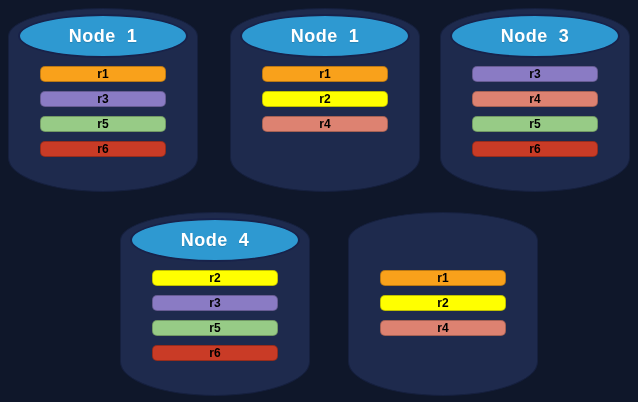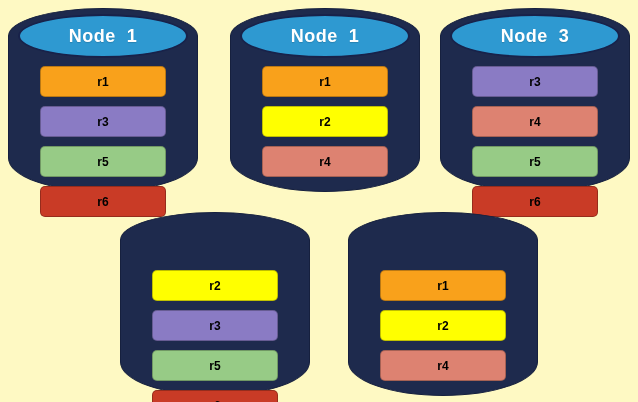--- a/index.html
+++ b/index.html
@@ -5,21 +5,21 @@
   html, body {
     margin: 0;
     padding: 0;
     background: #ffffff;
     font-family: "Liberation Sans", "DejaVu Sans", sans-serif;
   }
   .stage {
     position: relative;
     width: 638px;
     height: 402px;
-    background: #fef9c3;
+    background: #0f172a;
     overflow: hidden;
   }
   .node {
     position: absolute;
     width: 190px;
     height: 184px;
   }
   
   .cyl-body {
     position: absolute;
@@ -57,21 +57,21 @@
     top: 58px;
     left: 0;
     right: 0;
     display: flex;
     flex-direction: column;
     align-items: center;
     gap: 9px;
   }
   .bar {
     width: 126px;
-    height: 31px;
+    height: 16px;
     border: 1px solid rgba(0,0,0,0.25);
     border-radius: 5px;
     box-sizing: border-box;
     display: flex;
     align-items: center;
     justify-content: center;
   }
   .bar-label {
     color: #000000;
     font-weight: 700;
@@ -139,20 +139,23 @@
         <span class="bar-label">r5</span>
       </div>
       <div class="bar" style="background: rgb(201, 59, 38);">
         <span class="bar-label">r6</span>
       </div>
     </div>
   </div>
 
   <div class="node" style="left:120px; top:212px;">
     <div class="cyl-body"></div>
+    <div class="cyl-top">
+      <span class="node-title">Node  4</span>
+    </div>
     <div class="bars">
       <div class="bar" style="background: rgb(255, 255, 0);">
         <span class="bar-label">r2</span>
       </div>
       <div class="bar" style="background: rgb(138, 123, 196);">
         <span class="bar-label">r3</span>
       </div>
       <div class="bar" style="background: rgb(151, 203, 134);">
         <span class="bar-label">r5</span>
       </div>

